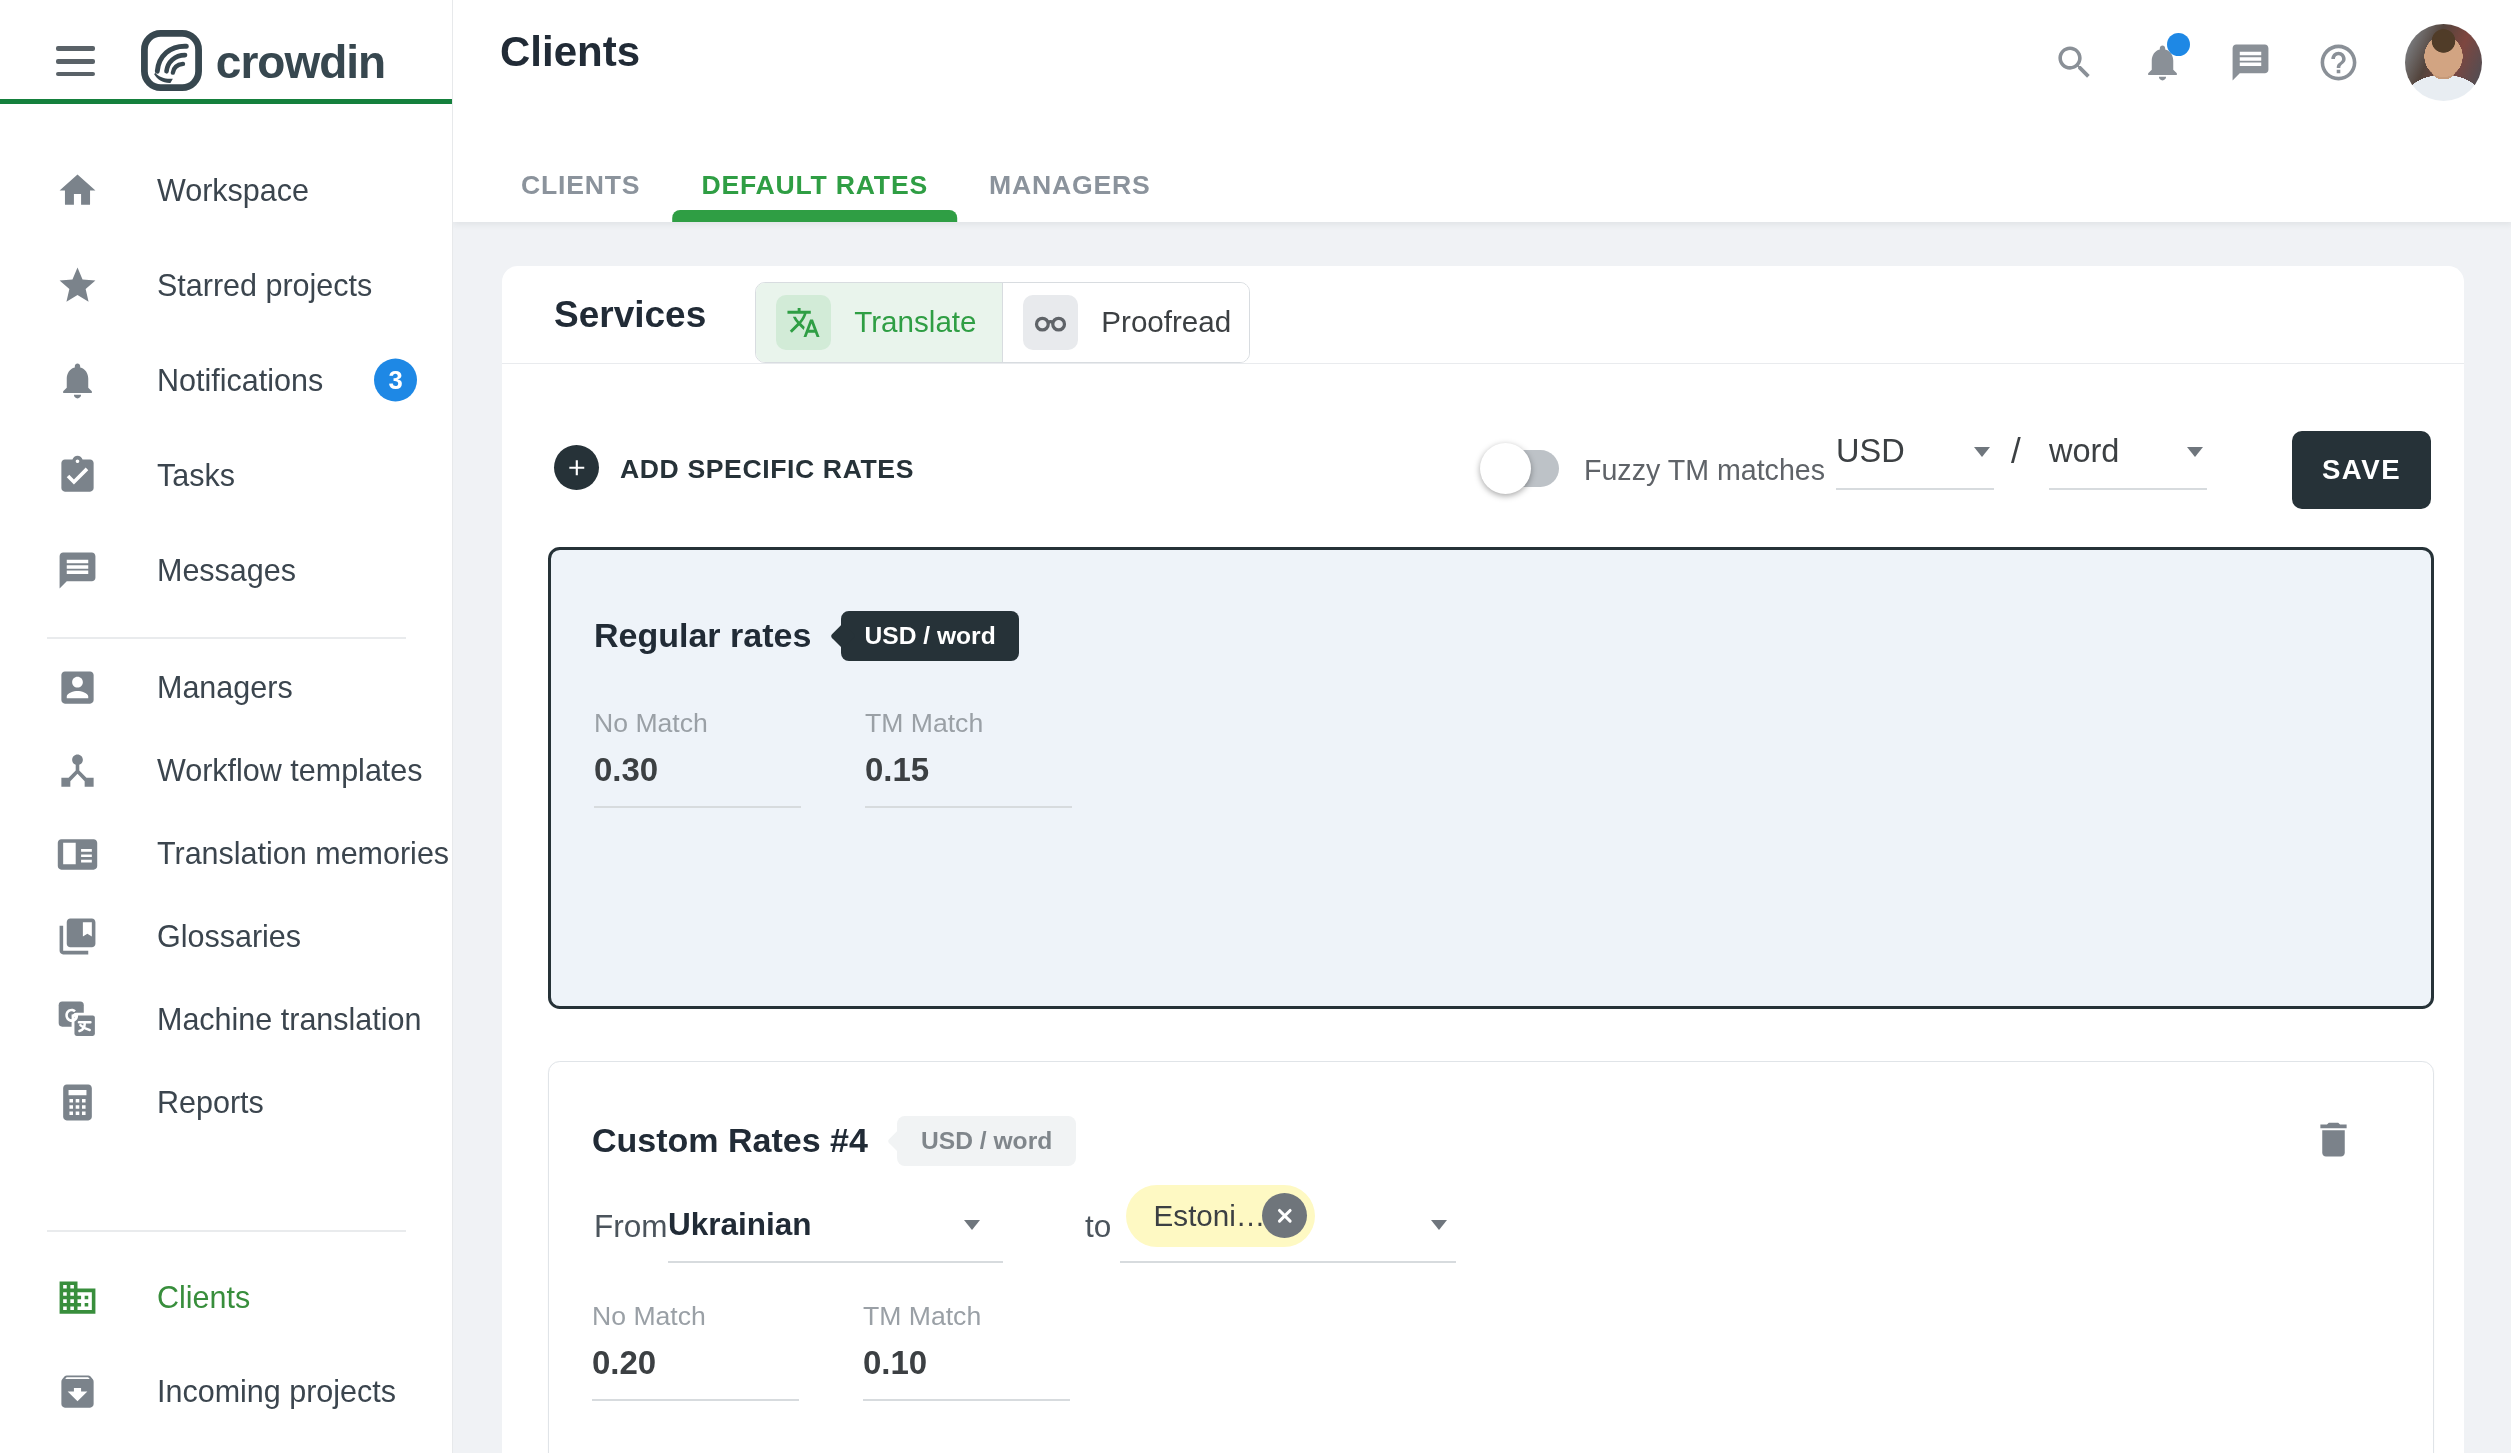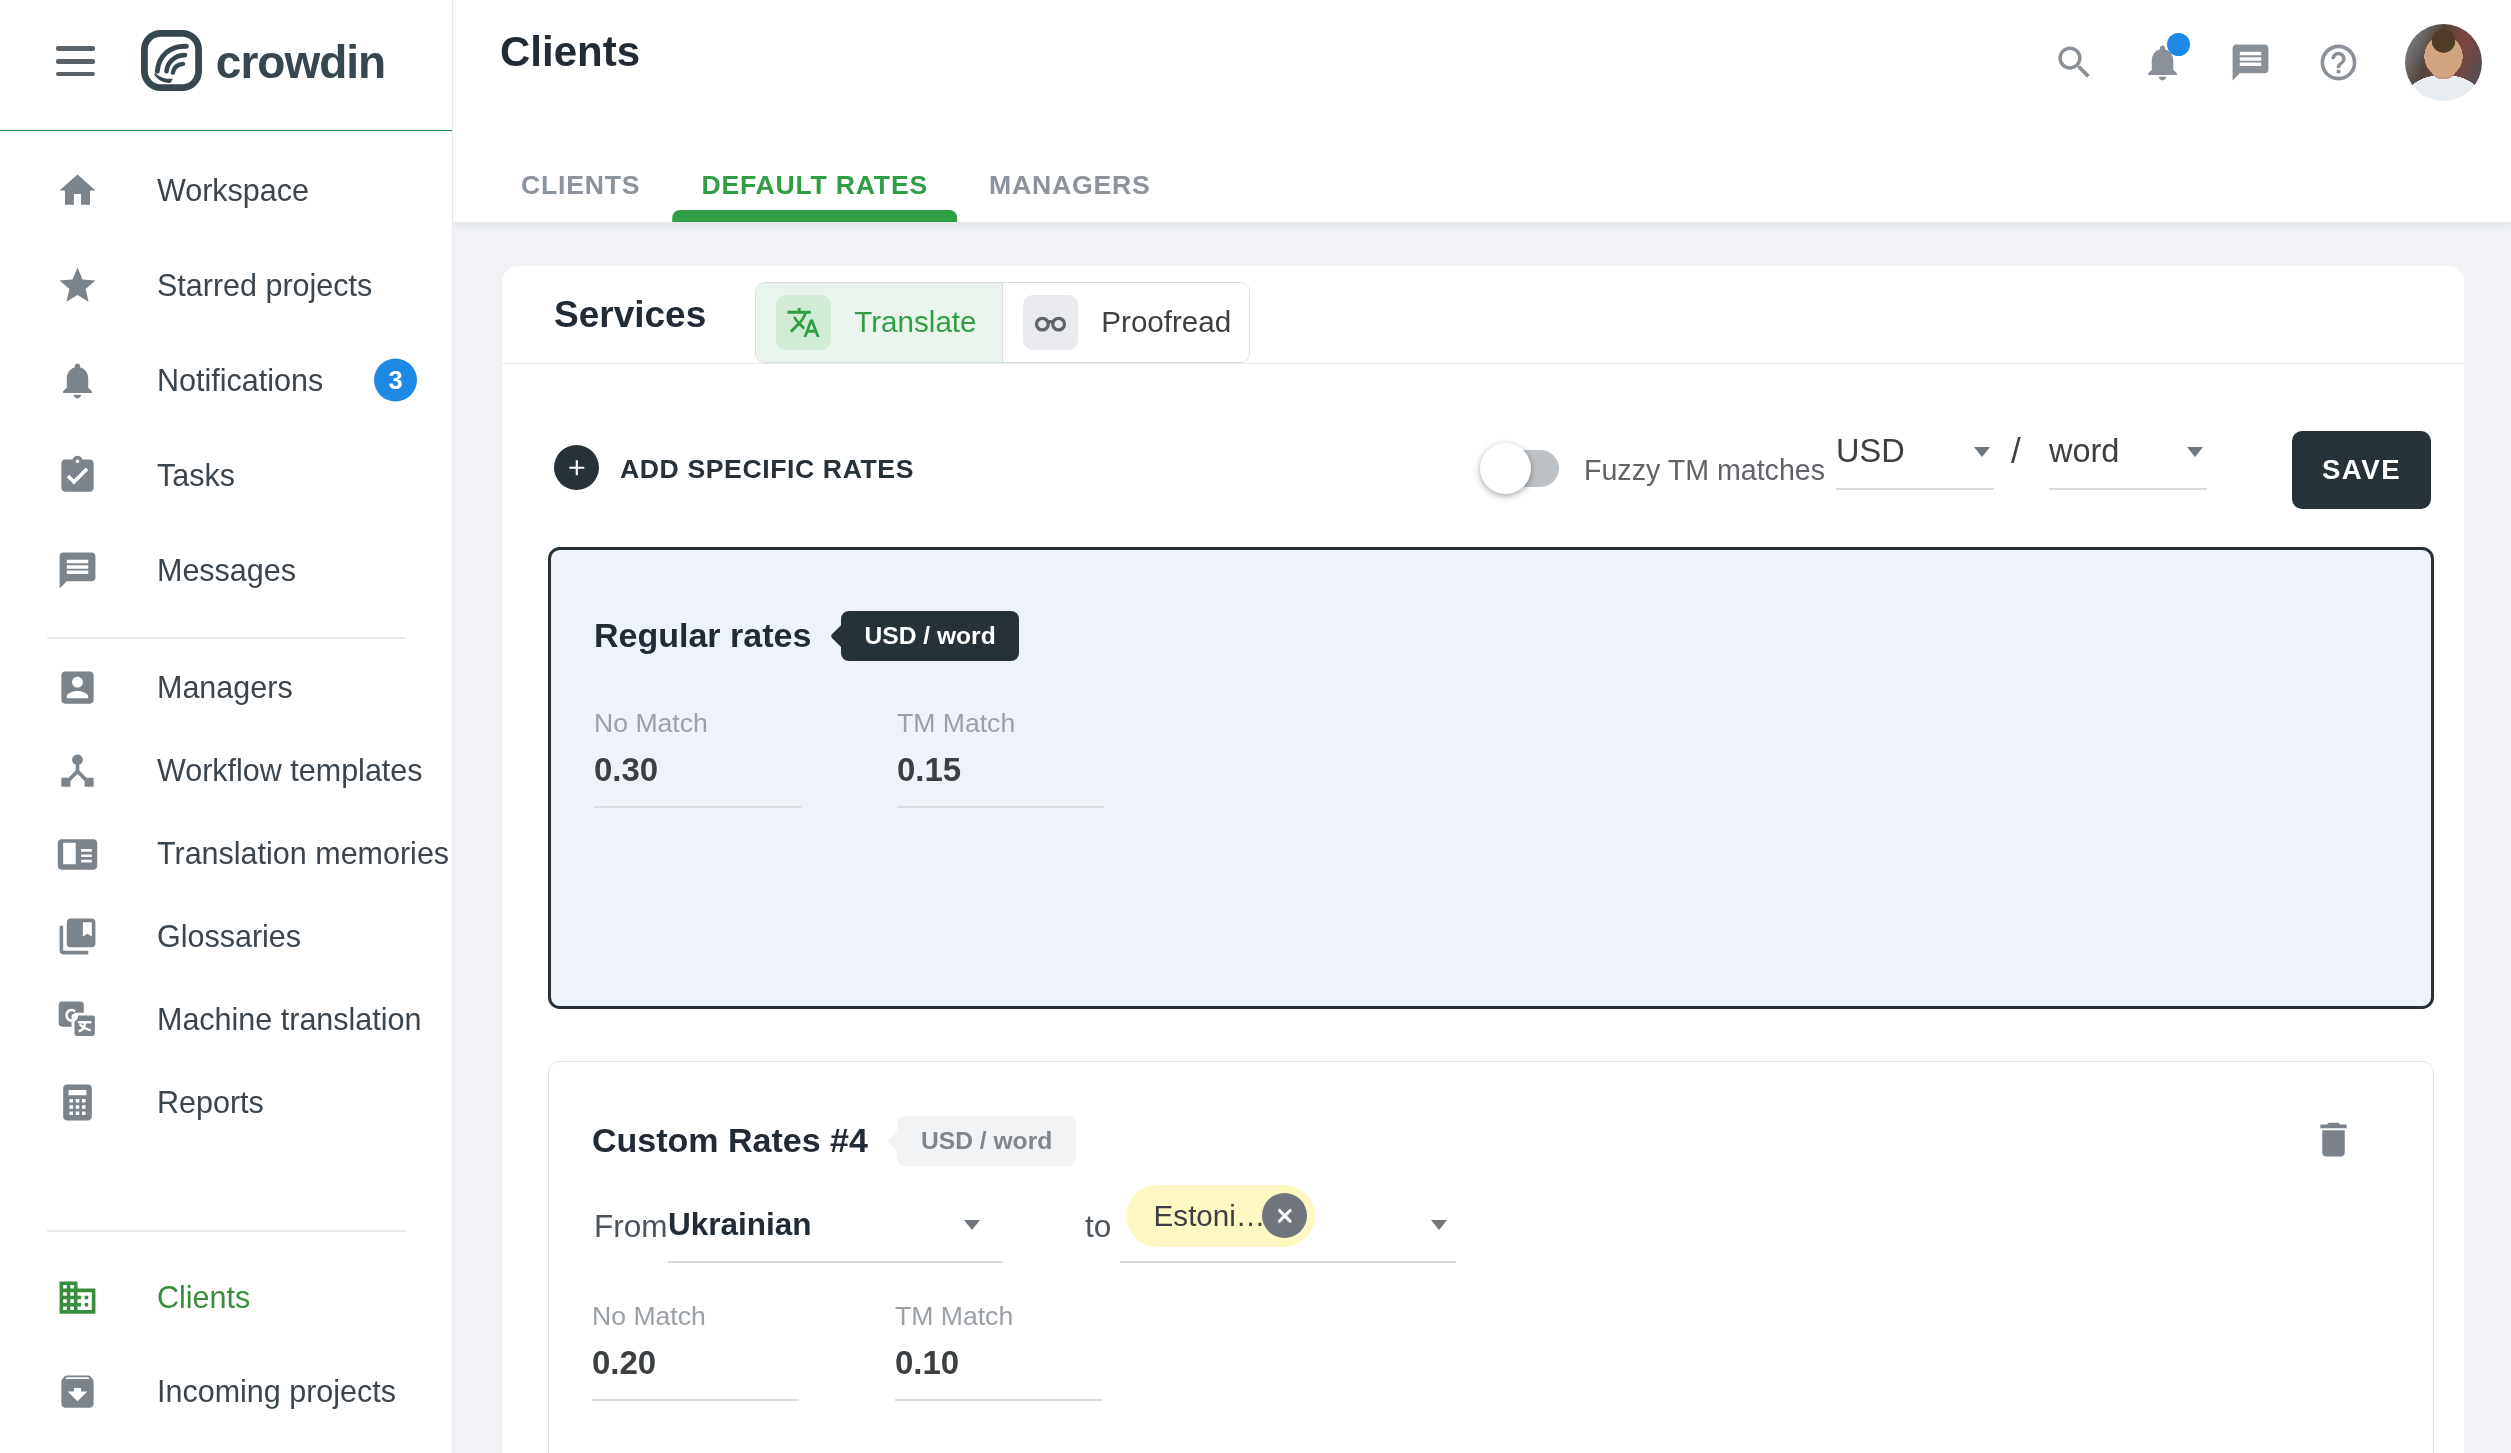--- a/index.html
+++ b/index.html
@@ -3,21 +3,21 @@
 <meta charset="utf-8">
 <style>
   * { margin:0; padding:0; box-sizing:border-box; }
   html,body { width:2512px; height:1454px; overflow:hidden; background:#fff;
     font-family:"Liberation Sans","DejaVu Sans",sans-serif; -webkit-font-smoothing:antialiased; }
   .app { position:relative; width:2512px; height:1454px; }
 
   
   .sidebar { position:absolute; left:0; top:0; width:453px; height:1454px; background:#fff;
     border-right:1px solid #e7e9eb; z-index:3; }
-  .sidebar-header { position:relative; height:131px; border-bottom:1px solid #15803d; }
+  .sidebar-header { position:relative; height:104px; border-bottom:5px solid #15803d; }
   .hamburger { position:absolute; left:56px; top:46px; width:39px; cursor:pointer; }
   .hamburger span { display:block; width:39px; height:4.9px; background:#5a6268; border-radius:2px; margin-bottom:7.9px; }
   .logo { position:absolute; left:139px; top:26.6px; height:71px; display:flex; align-items:center; gap:11.8px; }
   .logo-text { font-size:46px; font-weight:700; color:#37474f; letter-spacing:-1px; }
 
   nav { position:absolute; left:0; top:124px; right:1px; bottom:0; }
   .group { list-style:none; position:absolute; left:0; right:0; }
   .g1 { top:18.7px; }   
   .g2 { top:522px; }  
   .g3 { top:1126px; } 
@@ -105,21 +105,21 @@
   .box-head { position:absolute; left:43px; display:flex; align-items:center; gap:29.6px; }
   .regular-box .box-head { top:61px; }
   .custom-card .box-head { top:54px; }
   .box-title { font-size:34px; font-weight:700; color:#212b36; }
   .unit-badge { position:relative; font-size:24.6px; font-weight:700; padding:10.8px 23.6px; border-radius:7.9px; white-space:nowrap; }
   .unit-badge::before { content:""; position:absolute; left:-6.9px; top:50%; width:17.7px; height:17.7px;
     transform:translateY(-50%) rotate(45deg); background:inherit; border-radius:3px; }
   .badge-dark { background:#263238; color:#fff; }
   .badge-light { background:#f1f3f4; color:#80868b; font-weight:600; }
 
-  .fields { position:absolute; left:43px; display:flex; gap:96px; }
+  .fields { position:absolute; left:43px; display:flex; gap:64px; }
   .regular-box .fields { top:158px; }
   .custom-card .fields { top:239px; }
   .field { width:207px; }
   .f-label { font-size:26.6px; color:#9aa0a6; }
   .f-value { margin-top:11.8px; font-size:33px; color:#3c4043; padding-bottom:17.7px; border-bottom:2px solid #d7dbde; cursor:text;font-weight:bold; }
 
   .trash-btn { position:absolute; right:77px; top:55px; width:45px; height:45px; background:none; border:none; cursor:pointer; }
   .trash-btn svg { width:45px; height:45px; fill:#7b828a; }
 
   .from-row { position:absolute; left:45px; top:138px; width:455px; height:63px; }

